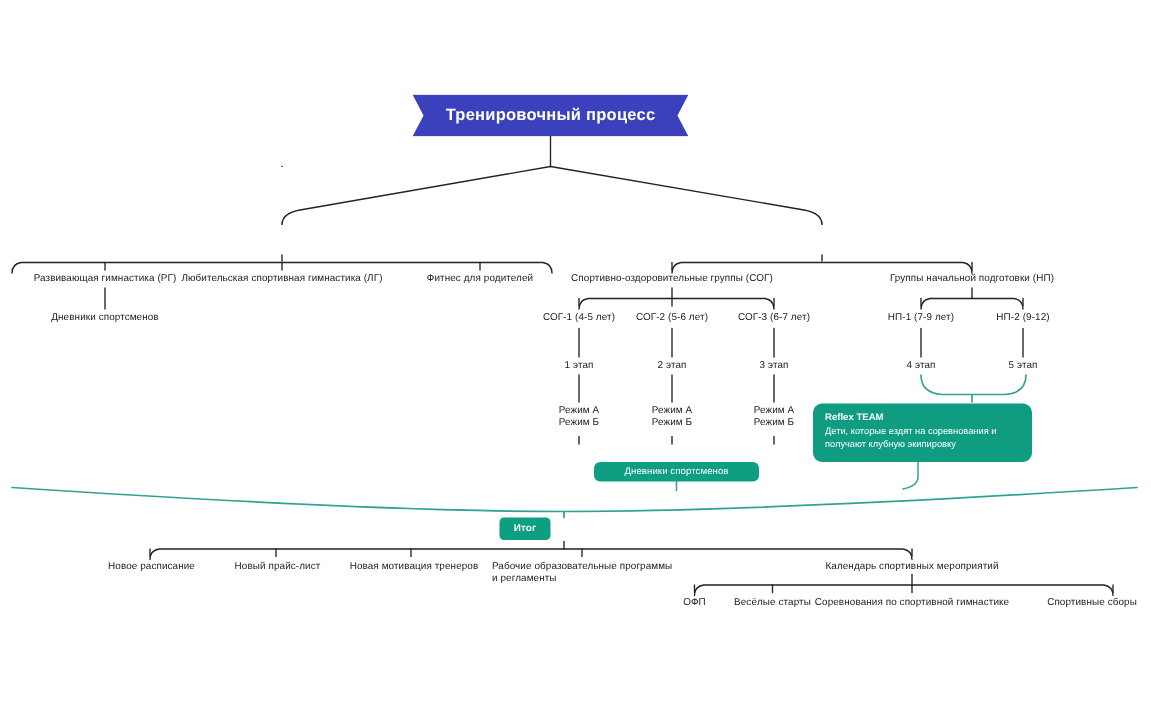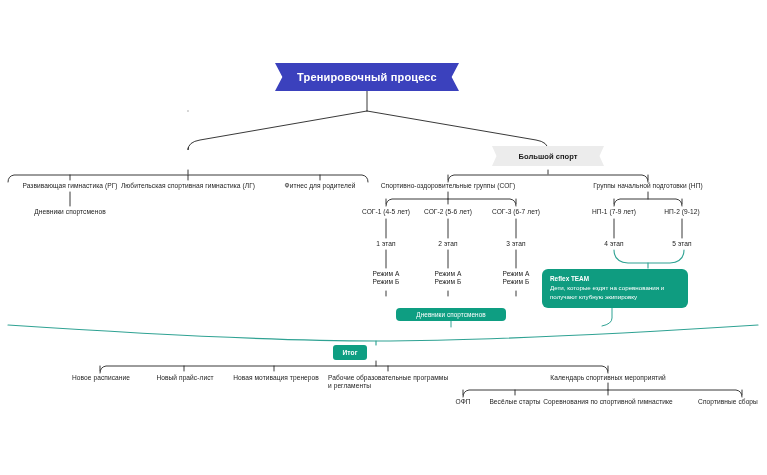--- a/index.html
+++ b/index.html
@@ -174,23 +174,20 @@
       <path d="M608,390 L608,395"></path>
       <path d="M742,390 L742,395"></path>
     </g>
   </svg>
 
   <div class="banner banner-root" style="left:275px; top:63px; width:184px; height:28px;">
     <span>Тренировочный процесс</span>
   </div>
 
 
-  <div class="banner banner-grey" style="left:492px; top:146px; width:112px; height:20px;">
-    <span>Большой спорт</span>
-  </div>
 
   <div class="node leaf" style="left:0px; top:182px; width:140px;">
     <span>Развивающая гимнастика (РГ)</span>
   </div>
 
   <div class="node leaf" style="left:110px; top:182px; width:156px;">
     <span>Любительская спортивная гимнастика (ЛГ)</span>
   </div>
 
   <div class="node leaf" style="left:266px; top:182px; width:108px;">

